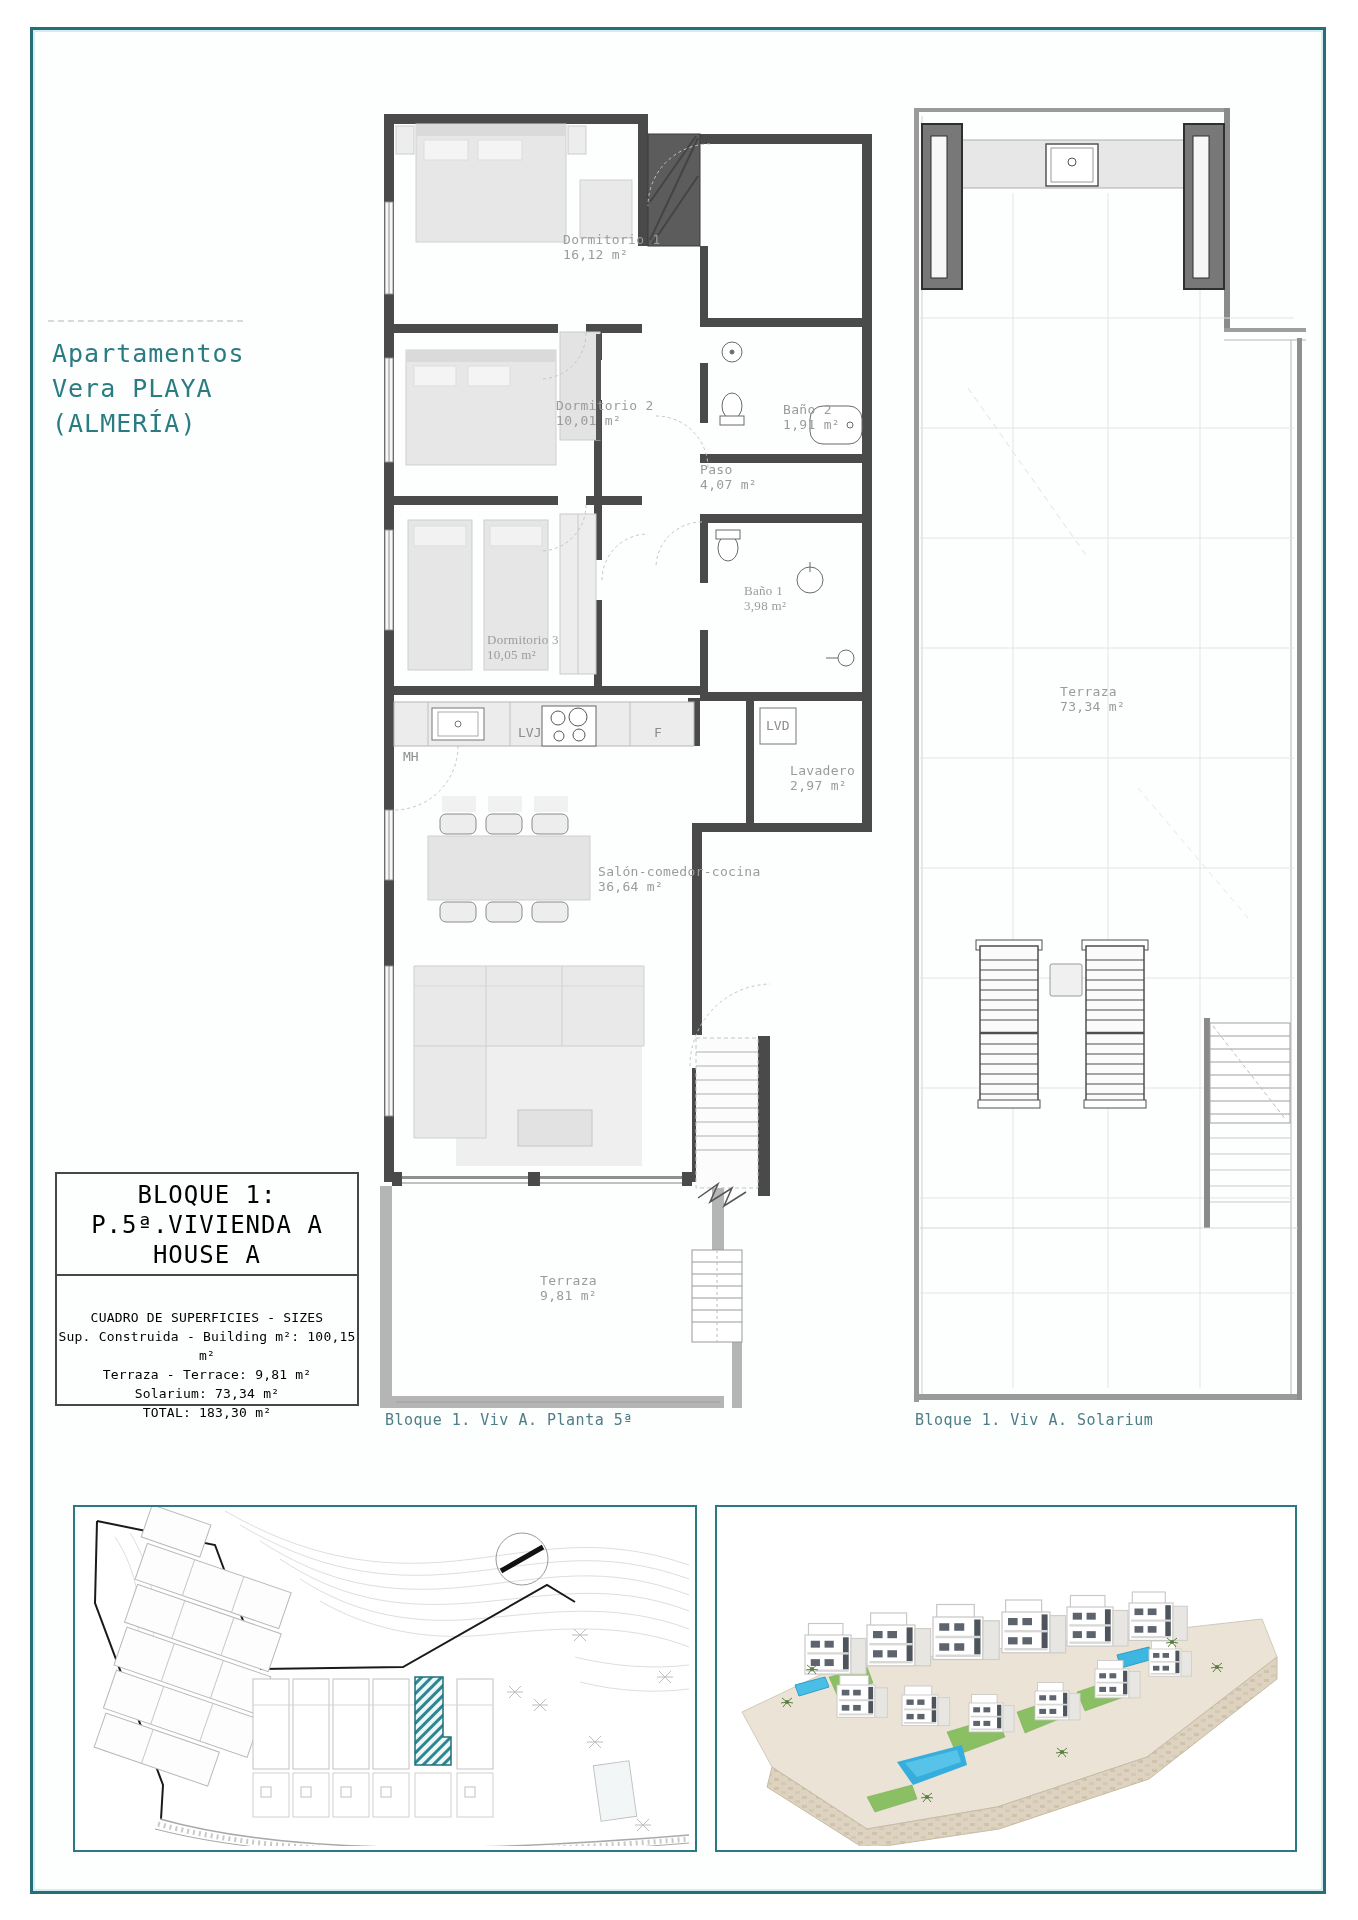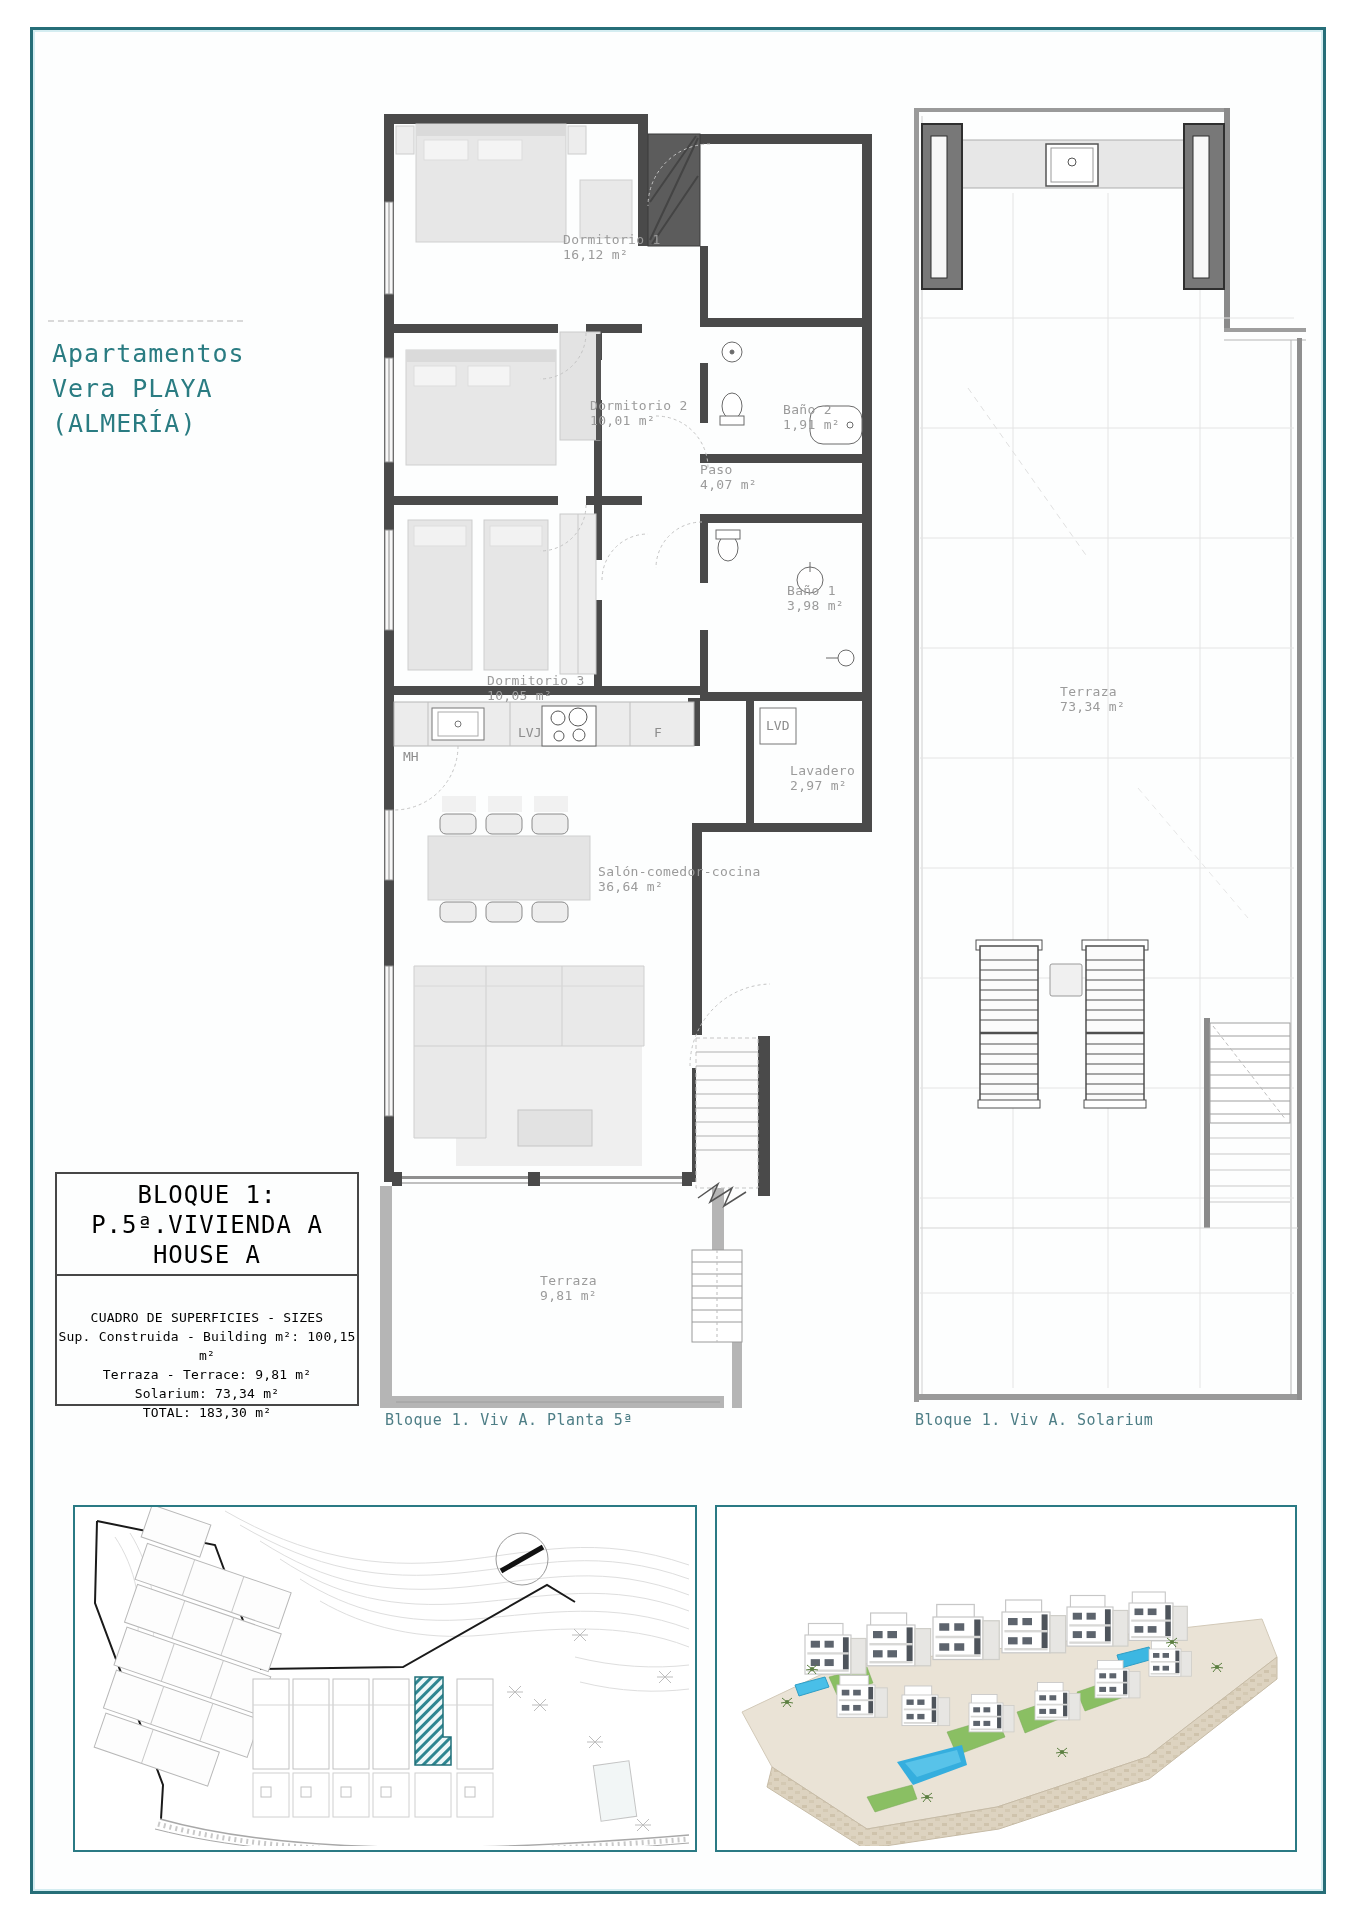--- a/index.html
+++ b/index.html
@@ -351,37 +351,37 @@
       <line x1="302" y1="1114" x2="382" y2="1114"></line>
     </g>
     <line x1="12" y1="1140" x2="390" y2="1140" stroke="#d5d5d5"></line>
   </g>
 </svg>
 
 <div class="room-label" style="left:563px;top:232px;">
   <div>Dormitorio 1</div>
     <div>16,12 m²</div>
 </div>
-<div class="room-label" style="left:590px;top:398px;">
+<div class="room-label" style="left:556px;top:398px;">
   <div>Dormitorio 2</div>
     <div>10,01 m²</div>
 </div>
 <div class="room-label" style="left:783px;top:402px;">
   <div>Baño 2</div>
     <div>1,91 m²</div>
 </div>
 <div class="room-label" style="left:700px;top:462px;">
   <div>Paso</div>
     <div>4,07 m²</div>
 </div>
-<div class="room-label" style="left:787px;top:583px;">
+<div class="room-label" style="left:744px;top:583px;font-family:Liberation Serif, serif;">
   <div>Baño 1</div>
     <div>3,98 m²</div>
 </div>
-<div class="room-label" style="left:487px;top:673px;">
+<div class="room-label" style="left:487px;top:632px;font-family:Liberation Serif, serif;">
   <div>Dormitorio 3</div>
     <div>10,05 m²</div>
 </div>
 <div class="room-label" style="left:790px;top:763px;">
   <div>Lavadero</div>
     <div>2,97 m²</div>
 </div>
 <div class="room-label" style="left:598px;top:864px;">
   <div>Salón-comedor-cocina</div>
     <div>36,64 m²</div>

